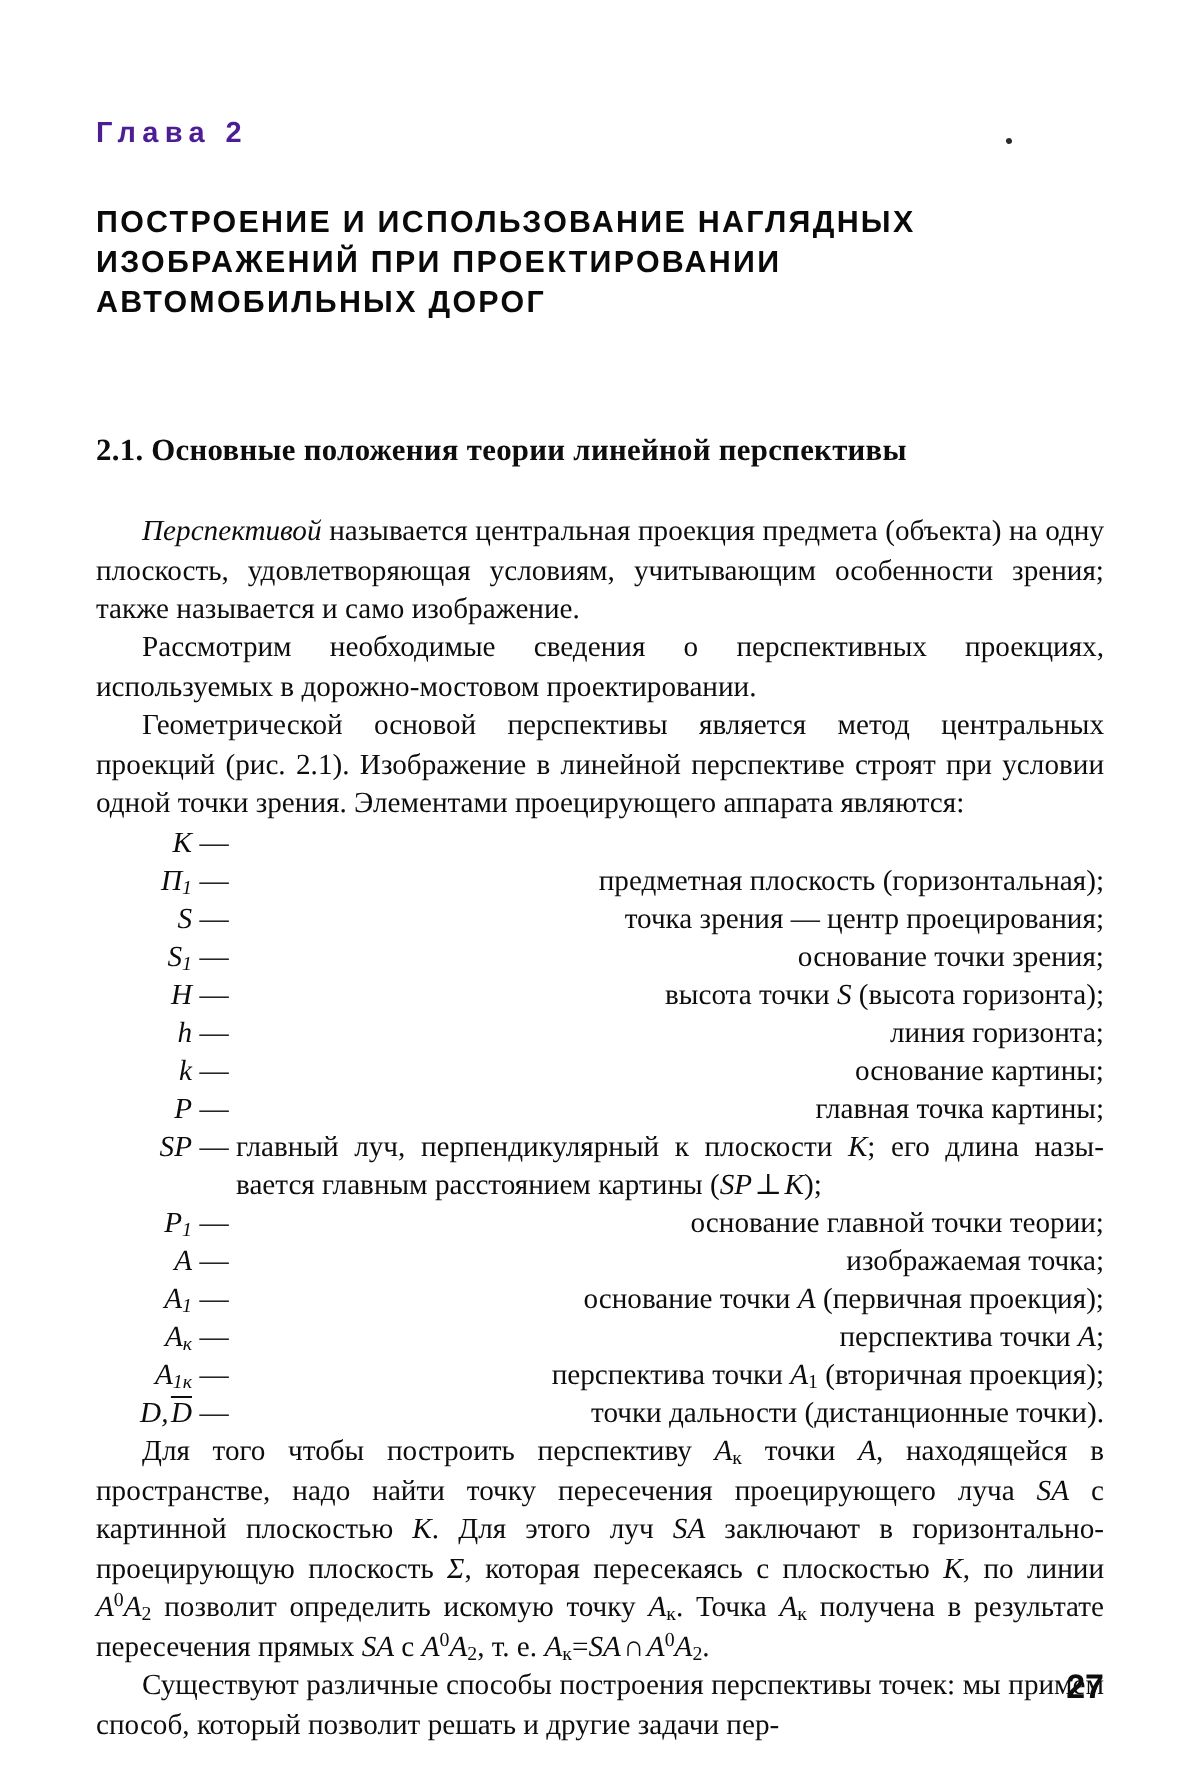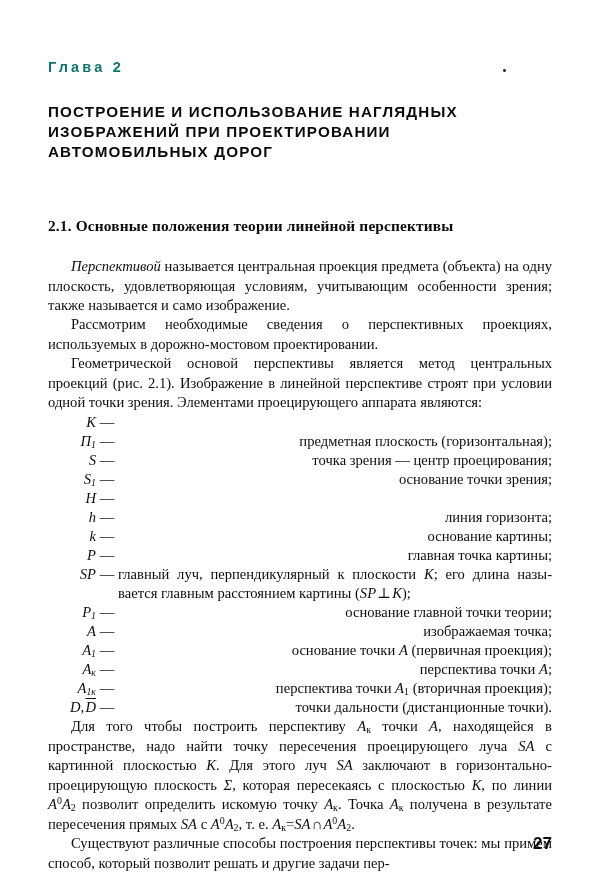--- a/index.html
+++ b/index.html
@@ -29,21 +29,21 @@
     top: 60px;
     width: 504px;
   }
 
   
   .chapter-label {
     font-family: "Liberation Sans", "DejaVu Sans", sans-serif;
     font-size: 14.5px;
     font-weight: 700;
     letter-spacing: 3.2px;
-    color: #0f766e;
+    color: #4c1d95;
     margin: 0 0 26px 0;
     line-height: 1.1;
   }
 
   
   .chapter-title {
     font-family: "Liberation Sans", "DejaVu Sans", sans-serif;
     font-size: 15.2px;
     font-weight: 700;
     letter-spacing: 1.15px;
@@ -184,20 +184,21 @@
 
         <li>
           <span class="def-sym"><i>S</i><sub>1</sub></span>
           <span class="def-dash">—</span>
           <span class="def-text">основание точки зрения;</span>
         </li>
 
         <li>
           <span class="def-sym"><i>H</i></span>
           <span class="def-dash">—</span>
+          <span class="def-text">высота точки <i>S</i> (высота горизонта);</span>
         </li>
 
         <li>
           <span class="def-sym"><i>h</i></span>
           <span class="def-dash">—</span>
           <span class="def-text">линия горизонта;</span>
         </li>
 
         <li>
           <span class="def-sym"><i>k</i></span>

